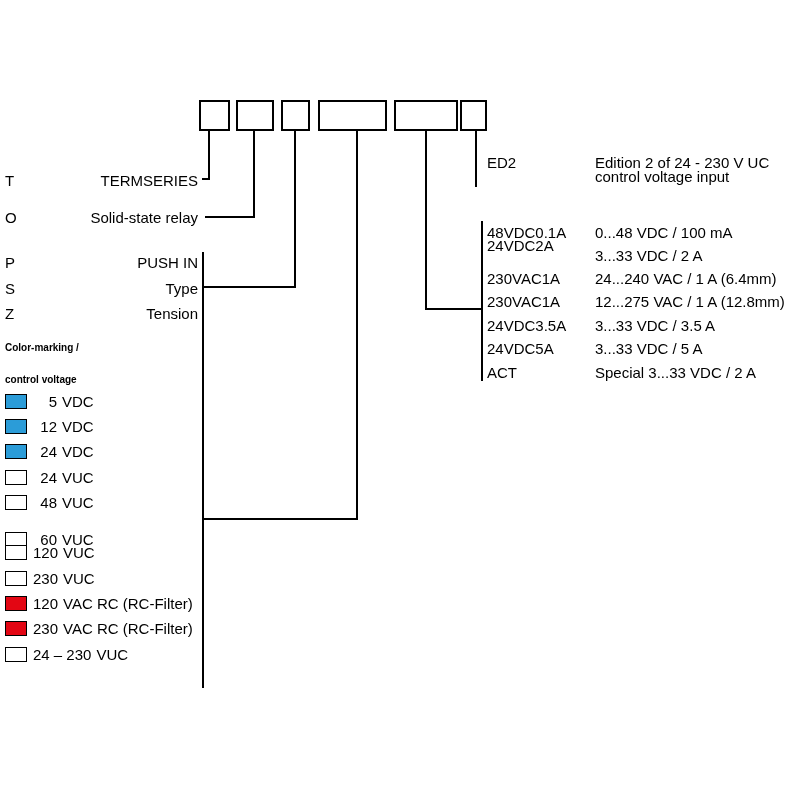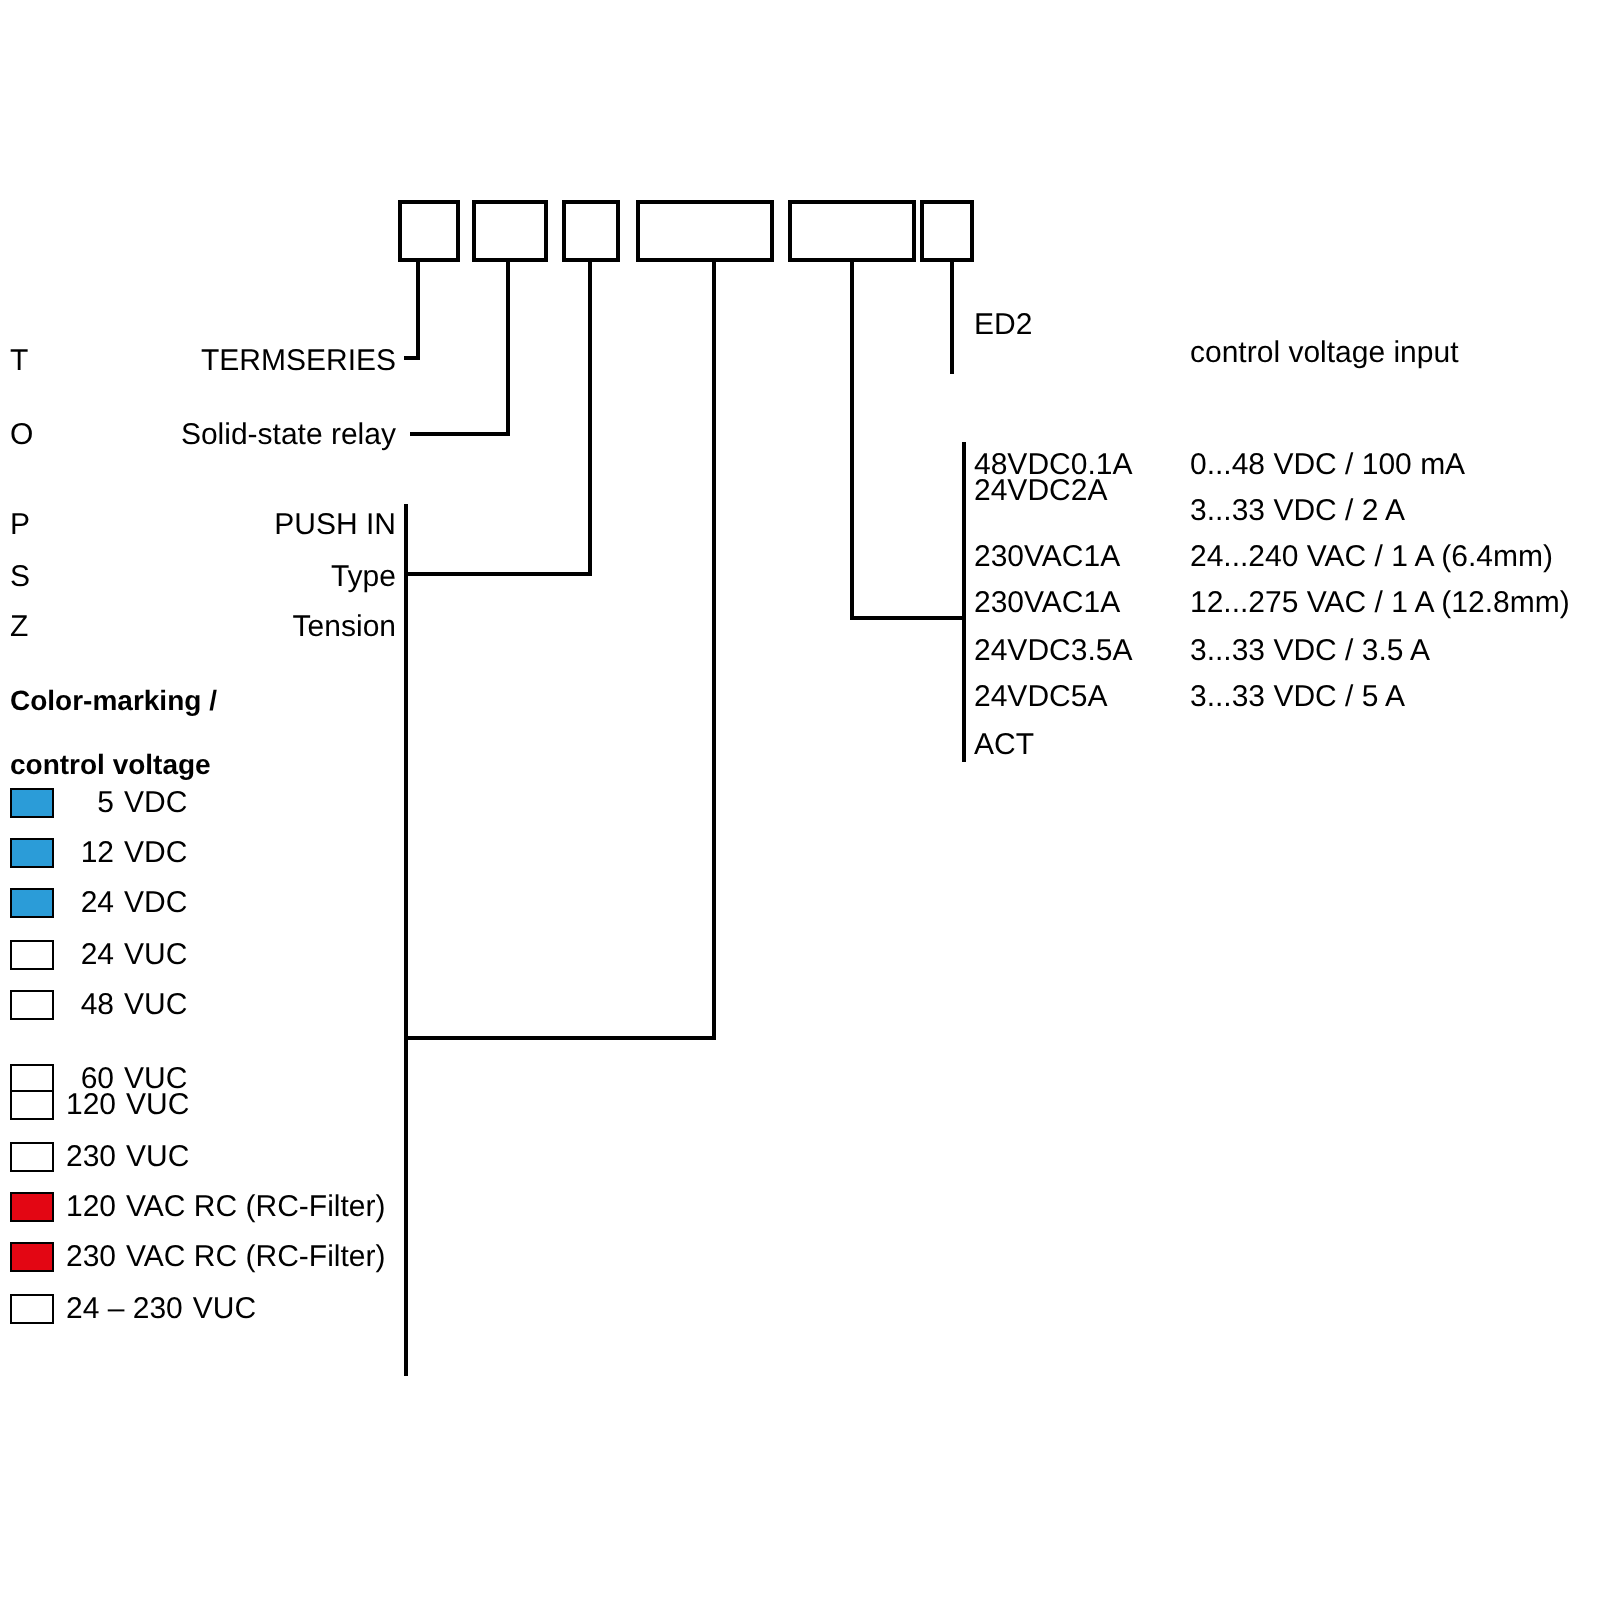--- a/index.html
+++ b/index.html
@@ -16,21 +16,21 @@
     box-sizing:border-box;background:#fff;
   }
   .vline,.hline{position:absolute;background:#000;}
   .vline{width:2px;}
   .hline{height:2px;}
   .code-row{
     position:absolute;left:5px;width:193px;display:flex;
     justify-content:space-between;font-size:15px;white-space:nowrap;
   }
   .legend-head{
-    position:absolute;left:5px;font-size:14px;font-weight:bold;white-space:nowrap;
+    position:absolute;left:5px;font-size:10px;font-weight:bold;white-space:nowrap;
   }
   .legend-row{
     position:absolute;left:5px;display:flex;align-items:center;
     font-size:15px;white-space:nowrap;
   }
   .swatch{
     width:20px;height:13px;border:1px solid #000;box-sizing:content-box;
     margin-right:6px;background:#fff;flex:0 0 auto;
   }
   .swatch[data-color="blue"]{background:var(--c-blue,#2b9cd8);}
@@ -153,20 +153,21 @@
     <span>VAC RC (RC-Filter)</span>
   </div>
   <div class="legend-row" style="top:646px">
     <span class="swatch" data-color="white"></span>
     <span class="leg-val">24 – 230</span>
     <span>VUC</span>
   </div>
 
 
   <div class="r-code" style="top:154px">ED2</div>
+  <div class="r-desc" style="top:154px">Edition 2 of 24 - 230 V UC</div>
   <div class="r-desc" style="top:168px">control voltage input</div>
 
   <div class="r-code" style="top:224px">48VDC0.1A</div>
   <div class="r-desc" style="top:224px">0...48 VDC / 100 mA</div>
 
   <div class="r-code" style="top:237px">24VDC2A</div>
   <div class="r-desc" style="top:247px">3...33 VDC / 2 A</div>
 
   <div class="r-code" style="top:270px">230VAC1A</div>
   <div class="r-desc" style="top:270px">24...240 VAC / 1 A (6.4mm)</div>
@@ -174,14 +175,15 @@
   <div class="r-code" style="top:293px">230VAC1A</div>
   <div class="r-desc" style="top:293px">12...275 VAC / 1 A (12.8mm)</div>
 
   <div class="r-code" style="top:317px">24VDC3.5A</div>
   <div class="r-desc" style="top:317px">3...33 VDC / 3.5 A</div>
 
   <div class="r-code" style="top:340px">24VDC5A</div>
   <div class="r-desc" style="top:340px">3...33 VDC / 5 A</div>
 
   <div class="r-code" style="top:364px">ACT</div>
+  <div class="r-desc" style="top:364px">Special 3...33 VDC / 2 A</div>
 
 </div>
 
 </body></html>

